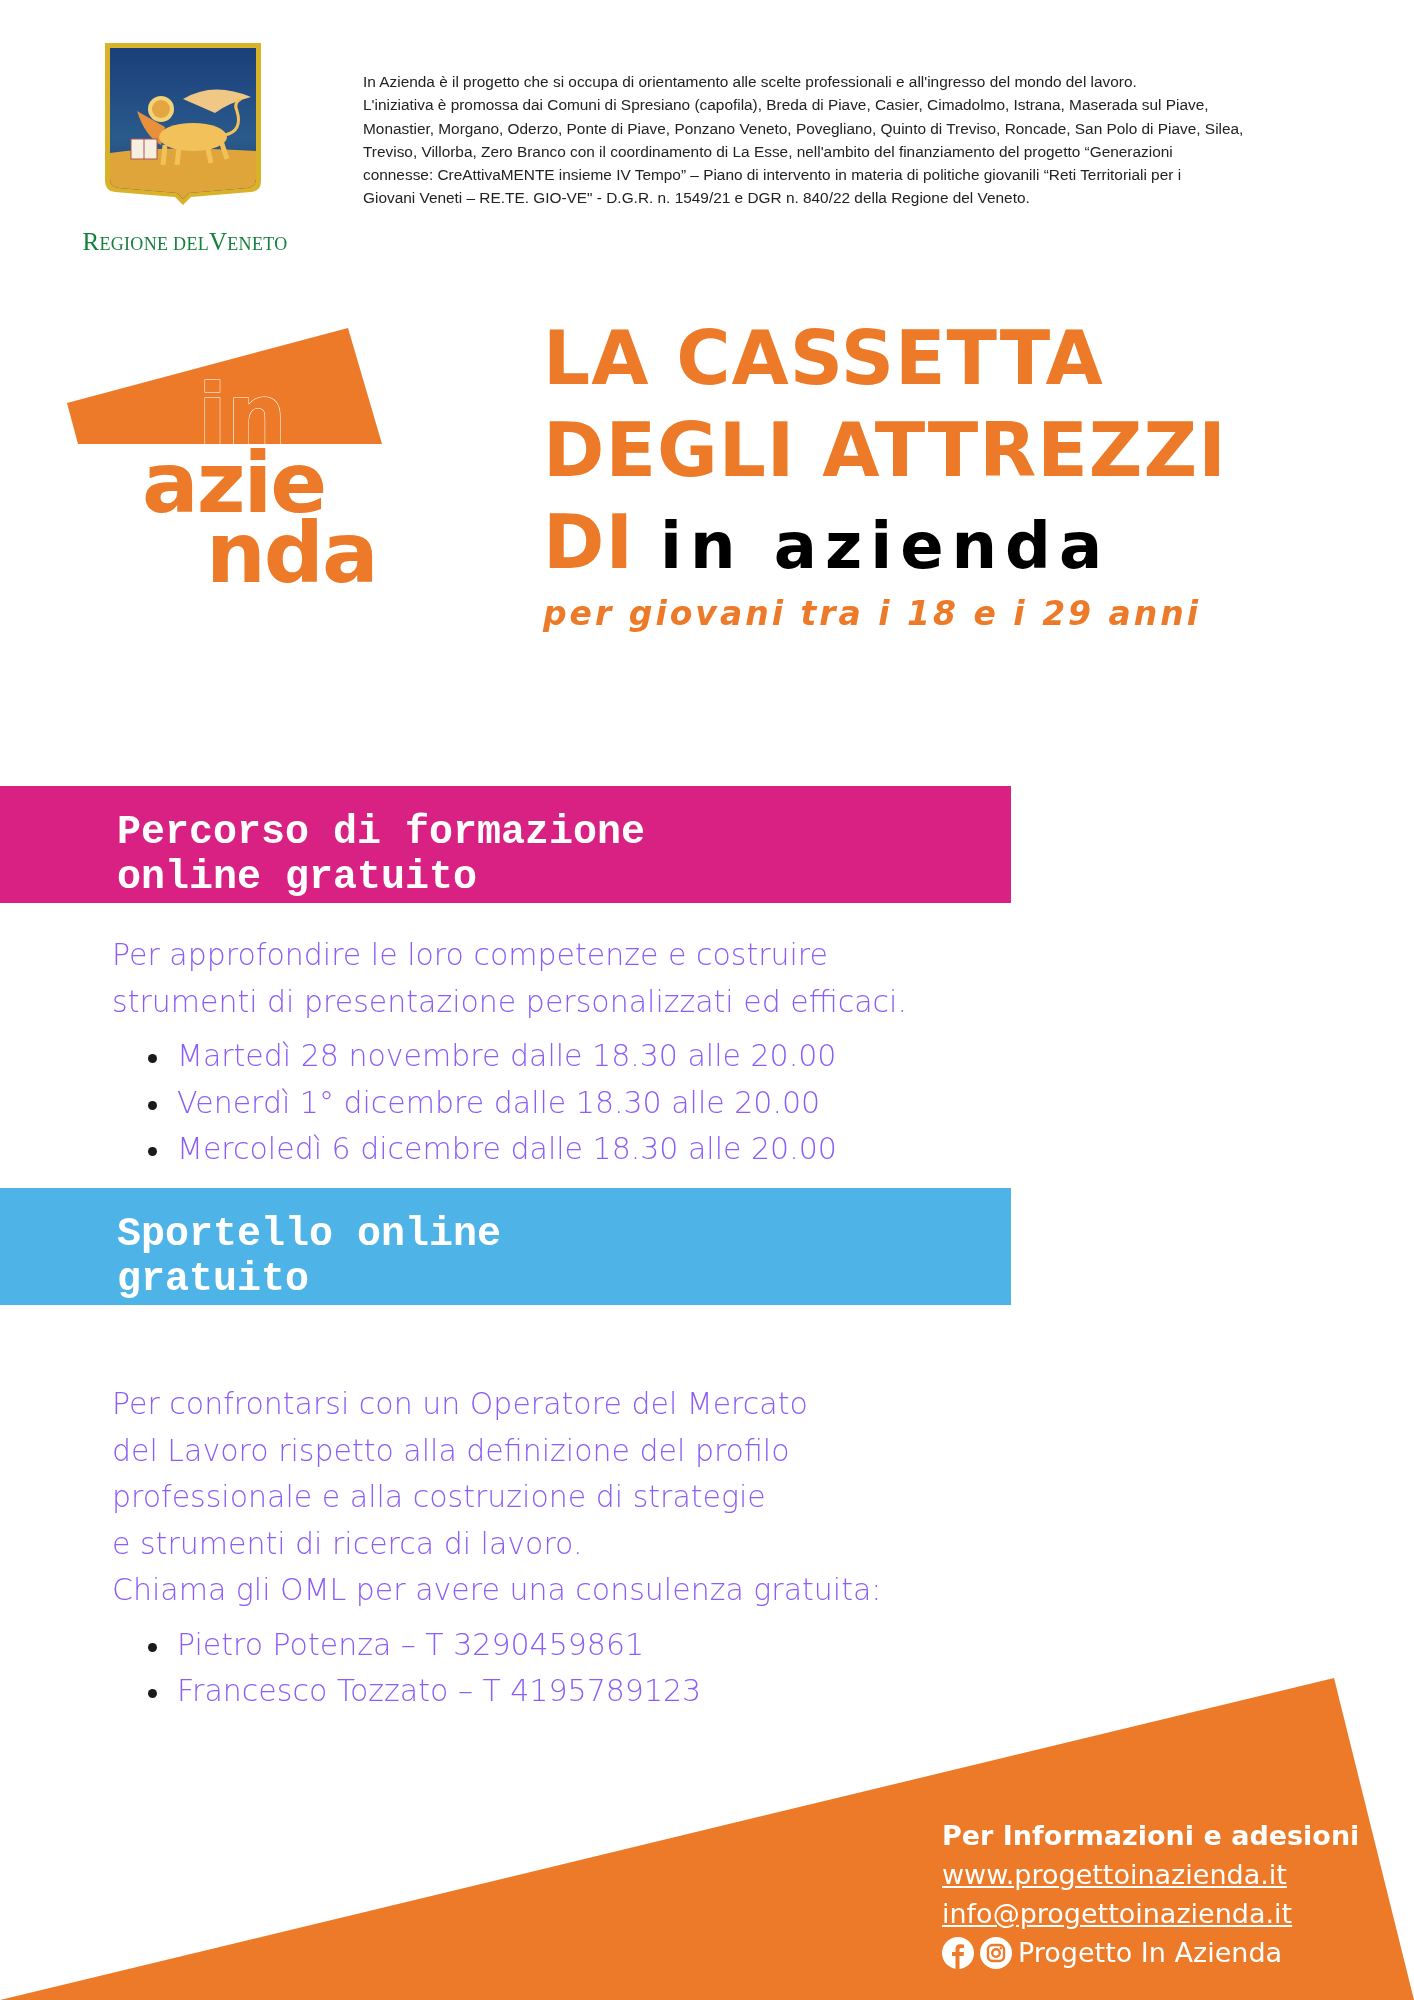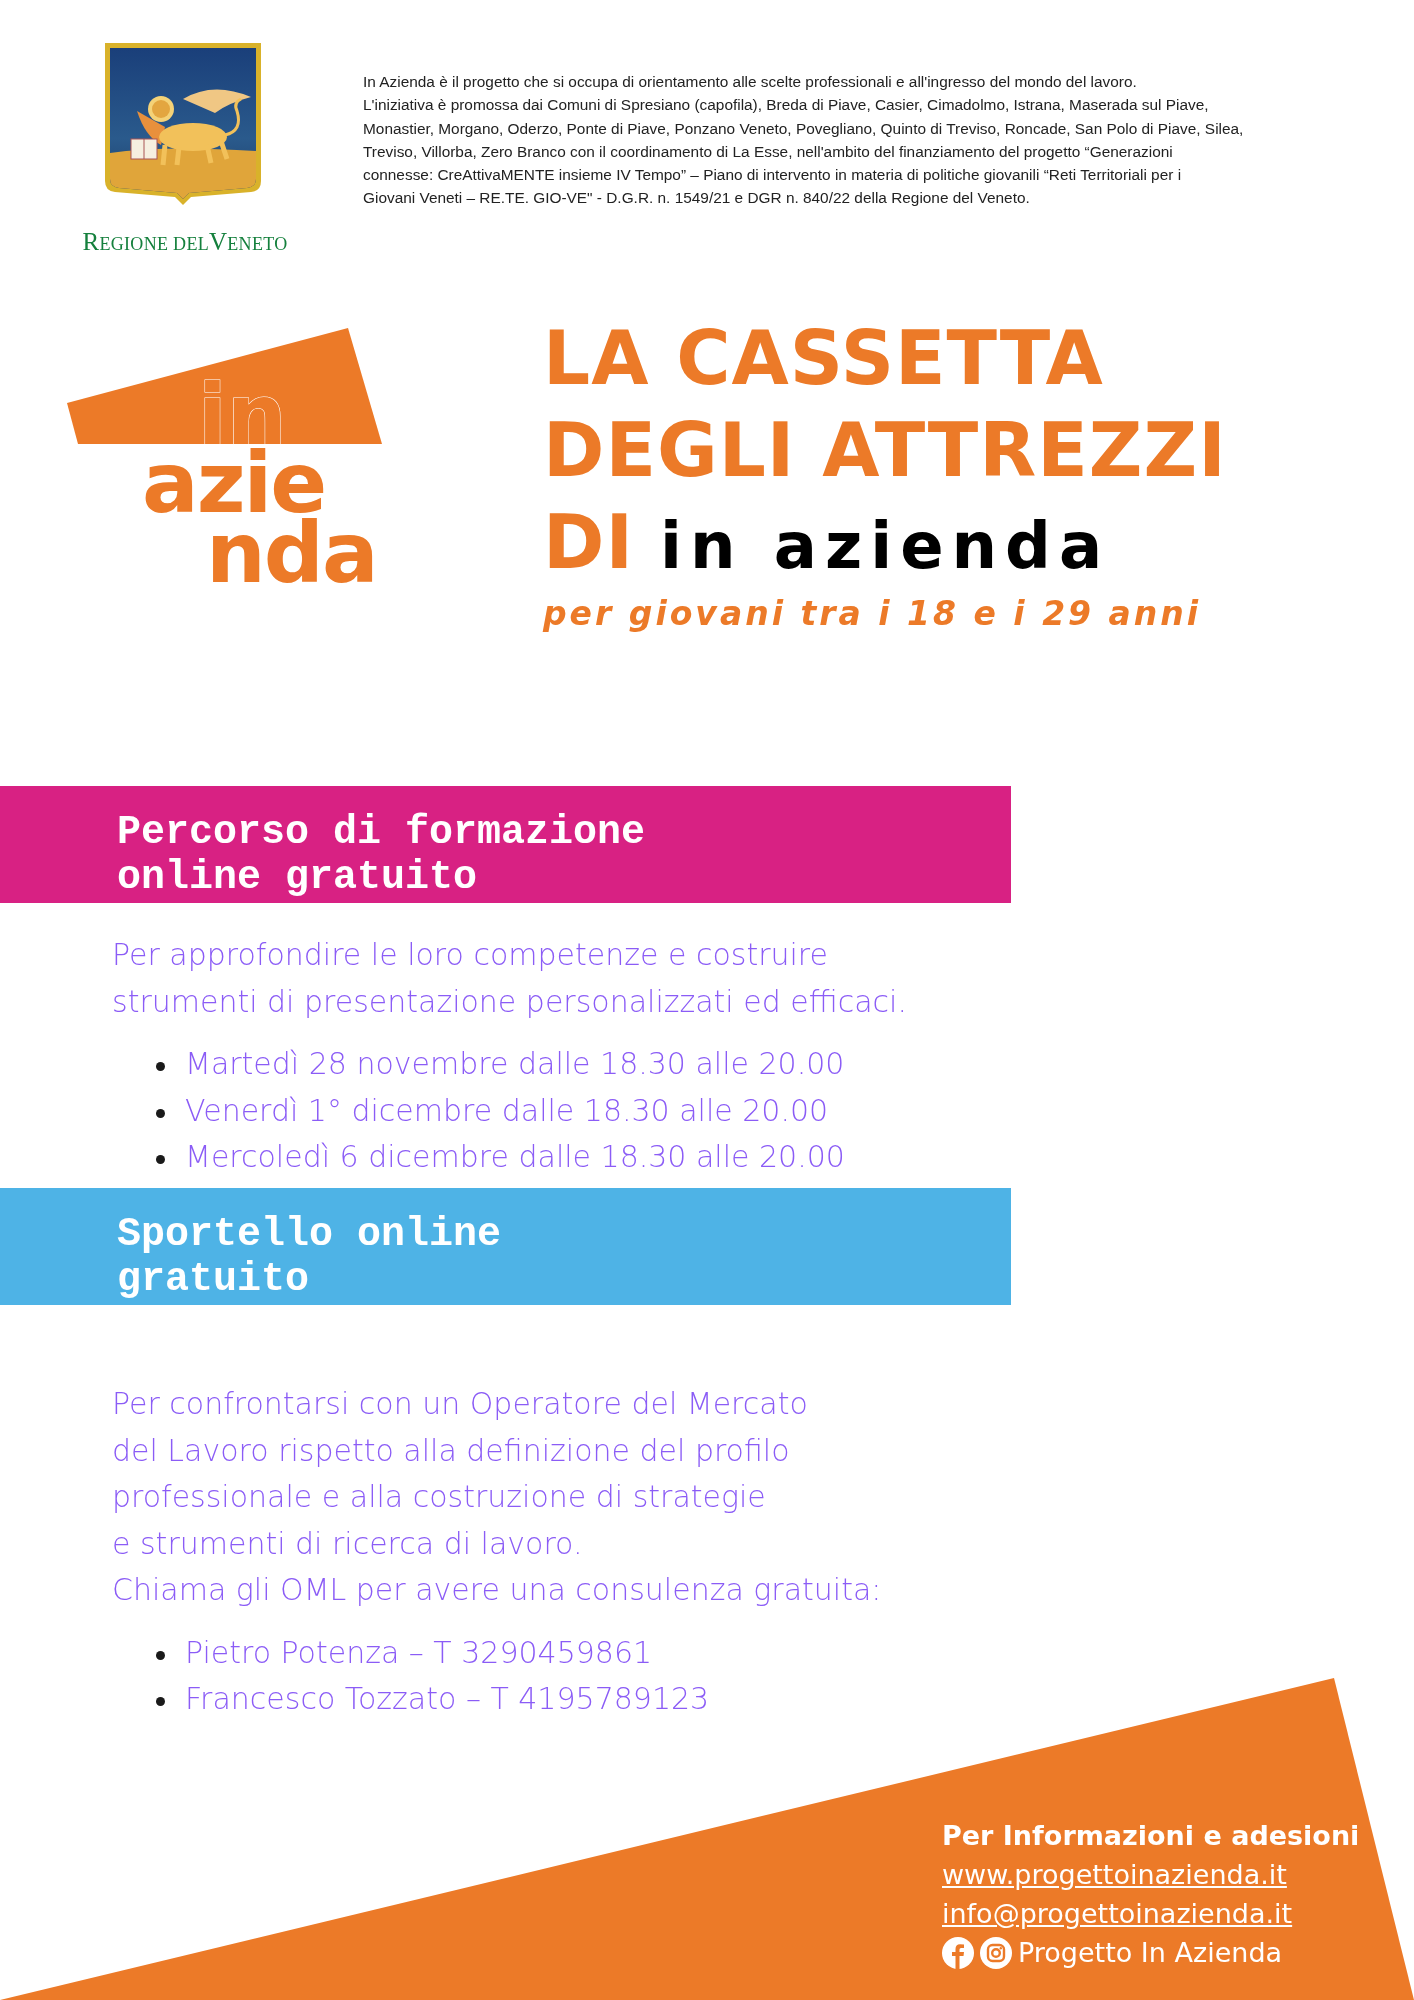--- a/index.html
+++ b/index.html
@@ -56,21 +56,21 @@
       padding: 24px 0 0 117px;
     }
     .bar-pink { top: 786px; background: #d82183; }
     .bar-blue { top: 1188px; background: #4eb3e6; }
 
     .body-text {
       left: 112px; width: 900px; font-family: "DejaVu Sans", sans-serif;
       font-size: 30px; line-height: 46.5px; color: #8b5cf6; font-weight: 300;
     }
     .body-text p { margin: 0; white-space: nowrap; }
-    .body-text ul { margin: 16px; padding: 0 0 0 57px; list-style: none; }
+    .body-text ul { margin: 8px; padding: 0 0 0 57px; list-style: none; }
     .body-text li { position: relative; white-space: nowrap; }
     .body-text li::before {
       content: ""; position: absolute; left: -29px; top: 21px;
       width: 9px; height: 9px; border-radius: 50%; background: #1a1a1a;
     }
     .section1-text { top: 932px; }
     .section2-text { top: 1381px; }
 
     
     .wedge { left: 0; top: 1670px; width: 1414px; height: 330px; }

